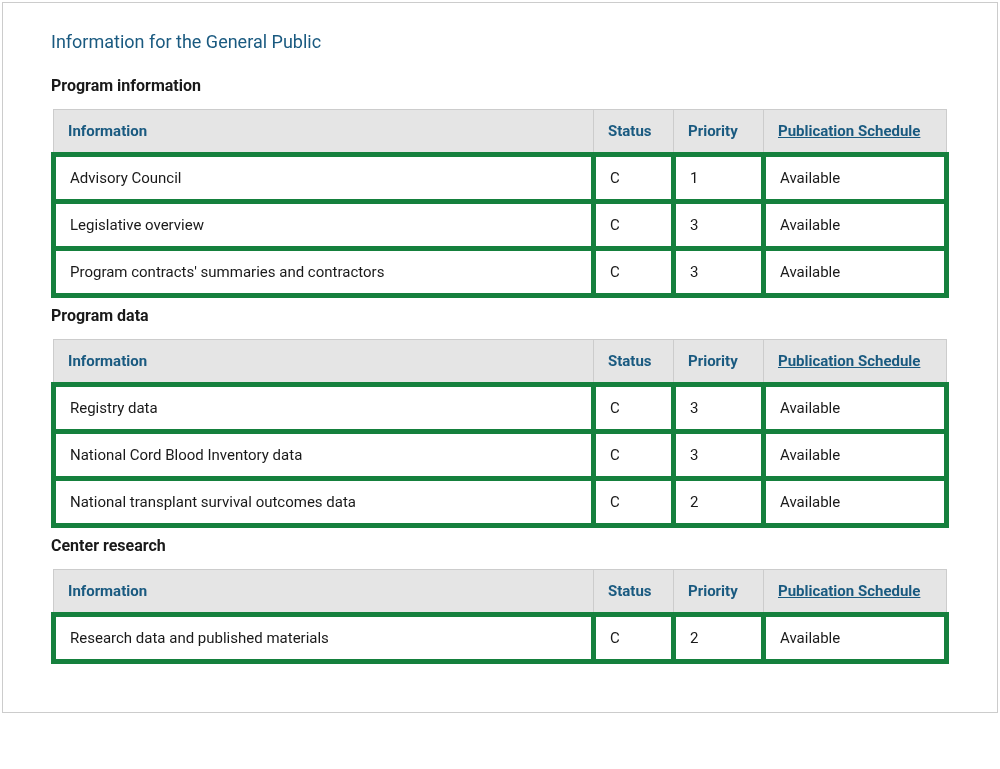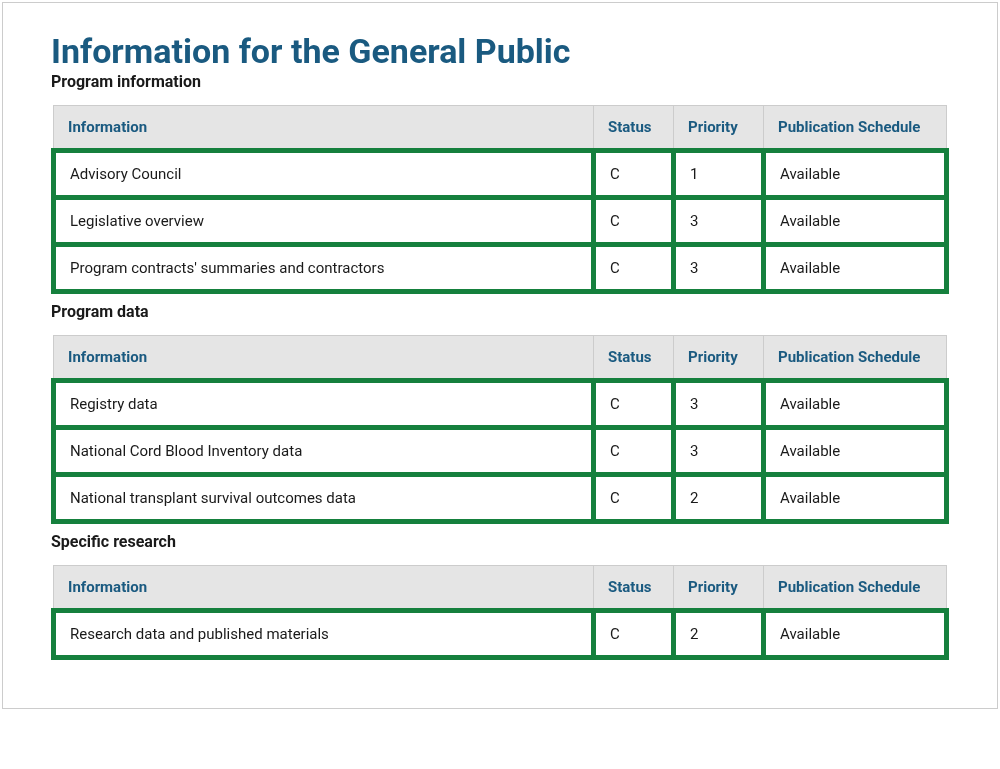--- a/index.html
+++ b/index.html
@@ -13,23 +13,23 @@
       color: #1a1a1a;
       padding: 2px;
     }
     .container {
       width: 996px;
       border: 1px solid #ccc;
       padding: 28px 48px 40px 48px;
     }
     h1 {
       color: #1a5a80;
-      font-size: 34px;
-      font-weight: 700;
-      margin-bottom: 1px;
+      font-size: 18px;
+      font-weight: 400;
+      margin-bottom: 24px;
     }
     h2 {
       color: #1a1a1a;
       font-size: 16px;
       font-weight: 700;
       margin-bottom: 14px;
       margin-top: 6px;
     }
     h2:first-of-type {
       margin-top: 0;
@@ -50,21 +50,21 @@
     }
     td {
       padding: 12px 14px;
       border: 5px solid #15803d;
       font-size: 15px;
       color: #1a1a1a;
     }
     .col-info { width: 540px; }
     .col-status { width: 80px; }
     .col-priority { width: 90px; }
-    .col-pub { width: auto; }
+    .col-pub { width: auto; text-decoration: underline; }
   </style>
 </head>
 <body>
 
 <div class="container">
   <h1>Information for the General Public</h1>
   <div id="sections">
       <h2>Program information</h2>
       <table>
         <thead>
@@ -120,21 +120,21 @@
             <td>Available</td>
           </tr>
           <tr>
             <td>National transplant survival outcomes data</td>
             <td>C</td>
             <td>2</td>
             <td>Available</td>
           </tr>
         </tbody>
       </table>
-      <h2>Specific research</h2>
+      <h2>Center research</h2>
       <table>
         <thead>
           <tr>
             <th class="col-info">Information</th>
             <th class="col-status">Status</th>
             <th class="col-priority">Priority</th>
             <th class="col-pub">Publication Schedule</th>
           </tr>
         </thead>
         <tbody>

